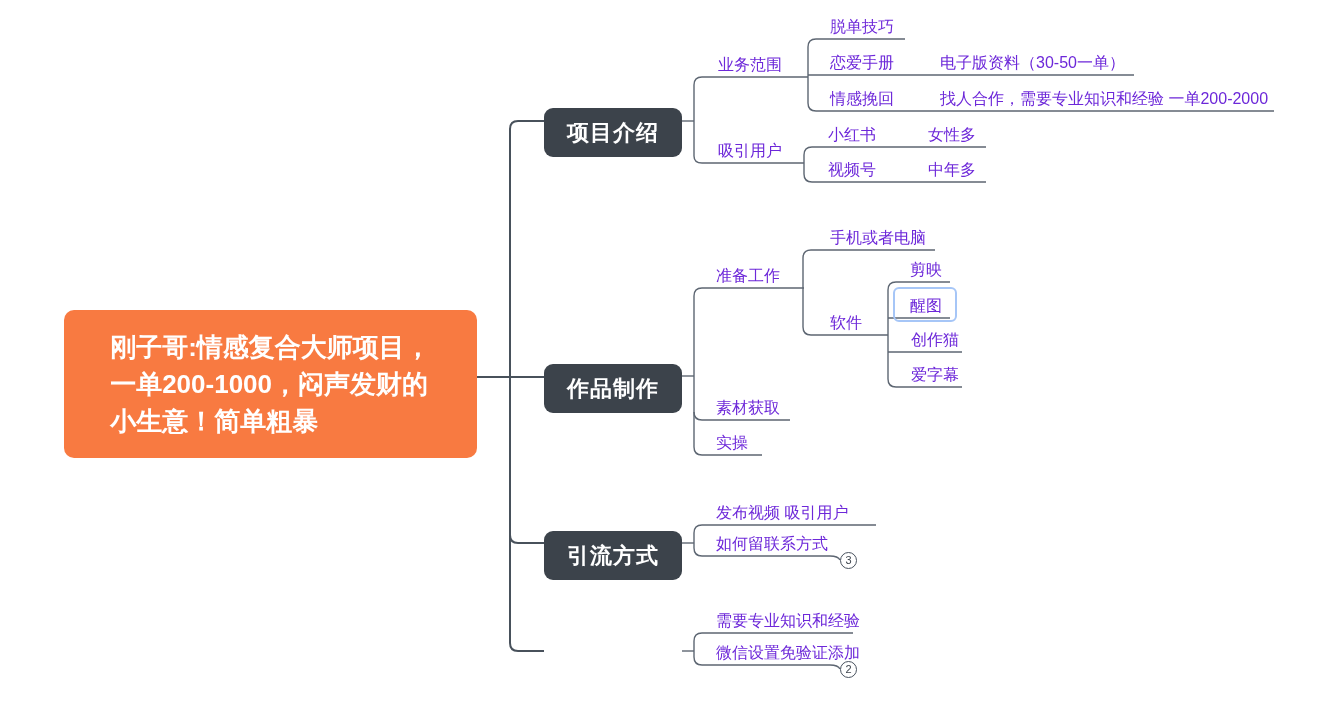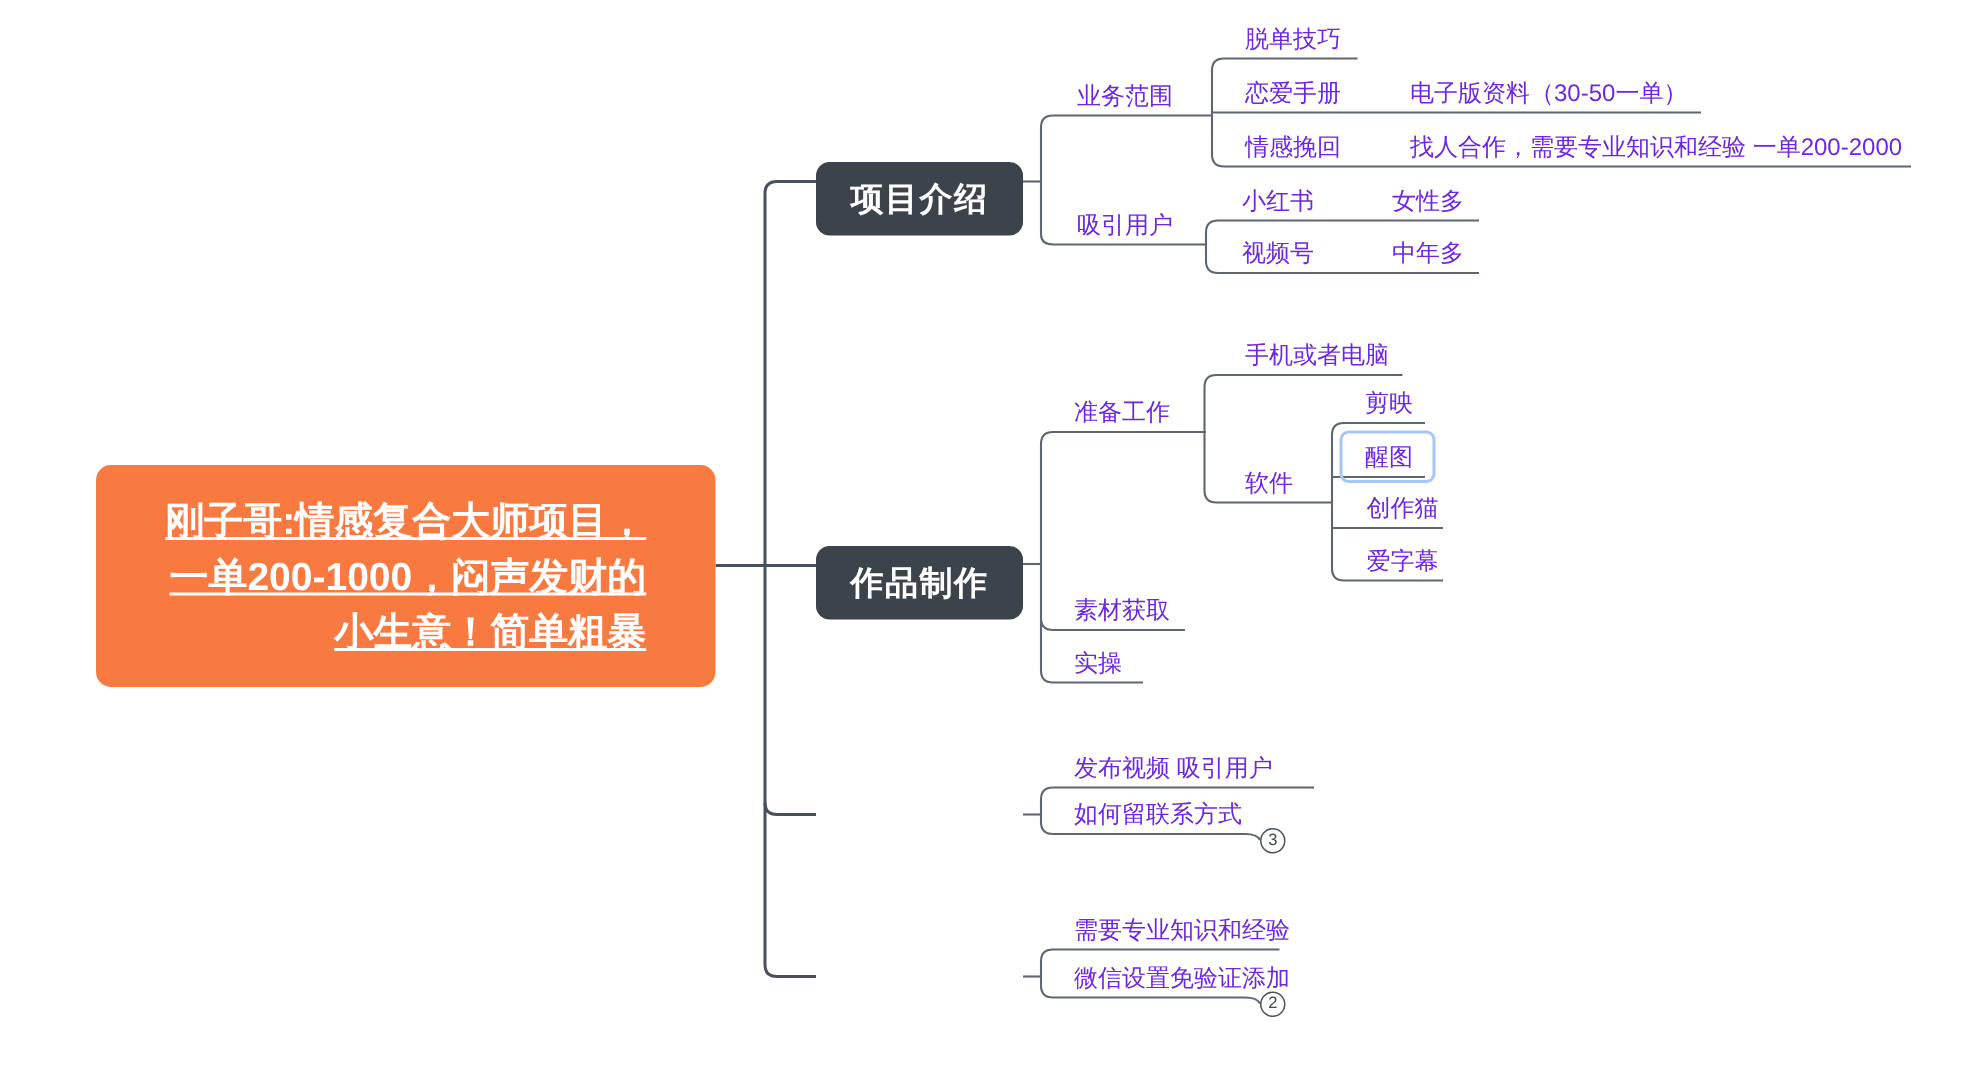--- a/index.html
+++ b/index.html
@@ -4,23 +4,23 @@
 <style>
   html,body{margin:0;padding:0;background:#fff;}
   .canvas{
     position:relative;width:1324px;height:714px;background:#ffffff;overflow:hidden;
     font-family:"Liberation Sans","DejaVu Sans",sans-serif;
   }
   .canvas svg{position:absolute;left:0;top:0;}
   .root-node{
     position:absolute;left:64px;top:310px;width:413px;height:148px;
     background:#f87a41;border-radius:10px;color:#fff;
-    display:flex;align-items:center;justify-content:center;text-align:right;
+    display:flex;align-items:center;justify-content:center;text-align:left;
     font-size:26px;font-weight:bold;line-height:37px;white-space:pre-line;
-    box-sizing:border-box;padding:6px 14px;text-decoration:underline;
+    box-sizing:border-box;padding:6px 14px;
   }
   .branch-node{
     position:absolute;left:544px;width:138px;height:49px;
     background:#3c434b;border-radius:9px;color:#fff;
     display:flex;align-items:center;justify-content:center;
     font-size:22px;font-weight:bold;letter-spacing:1px;margin-top:12px;
   }
   .t{
     position:absolute;font-size:16px;line-height:20px;color:#6d28d9;white-space:nowrap;
   }
@@ -75,20 +75,21 @@
       <path d="M830 665 Q838 665 840 669"></path>
     </g>
   </svg>
 
   <div class="root-node">刚子哥:情感复合大师项目，
 一单200-1000，闷声发财的
 小生意！简单粗暴</div>
 
   <div class="branch-node" style="top:96px">项目介绍</div>
   <div class="branch-node" style="top:352px">作品制作</div>
+  <div class="branch-node" style="top:519px">引流方式</div>
 
   <span class="t" style="left:718px;top:55px">业务范围</span>
   <span class="t" style="left:830px;top:17px">脱单技巧</span>
   <span class="t" style="left:830px;top:53px">恋爱手册</span>
   <span class="t" style="left:940px;top:53px">电子版资料（30-50一单）</span>
   <span class="t" style="left:830px;top:89px">情感挽回</span>
   <span class="t" style="left:940px;top:89px">找人合作，需要专业知识和经验 一单200-2000</span>
   <span class="t" style="left:718px;top:141px">吸引用户</span>
   <span class="t" style="left:828px;top:125px">小红书</span>
   <span class="t" style="left:928px;top:125px">女性多</span>

